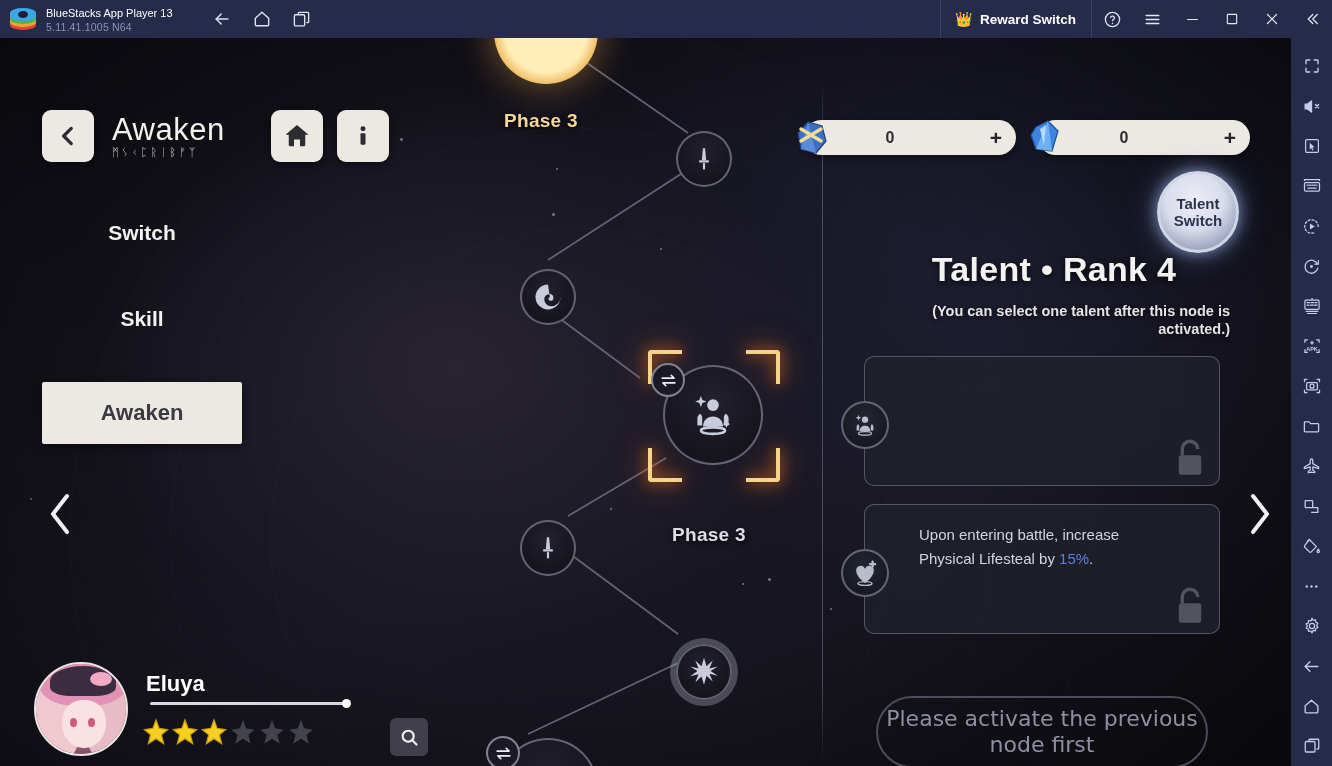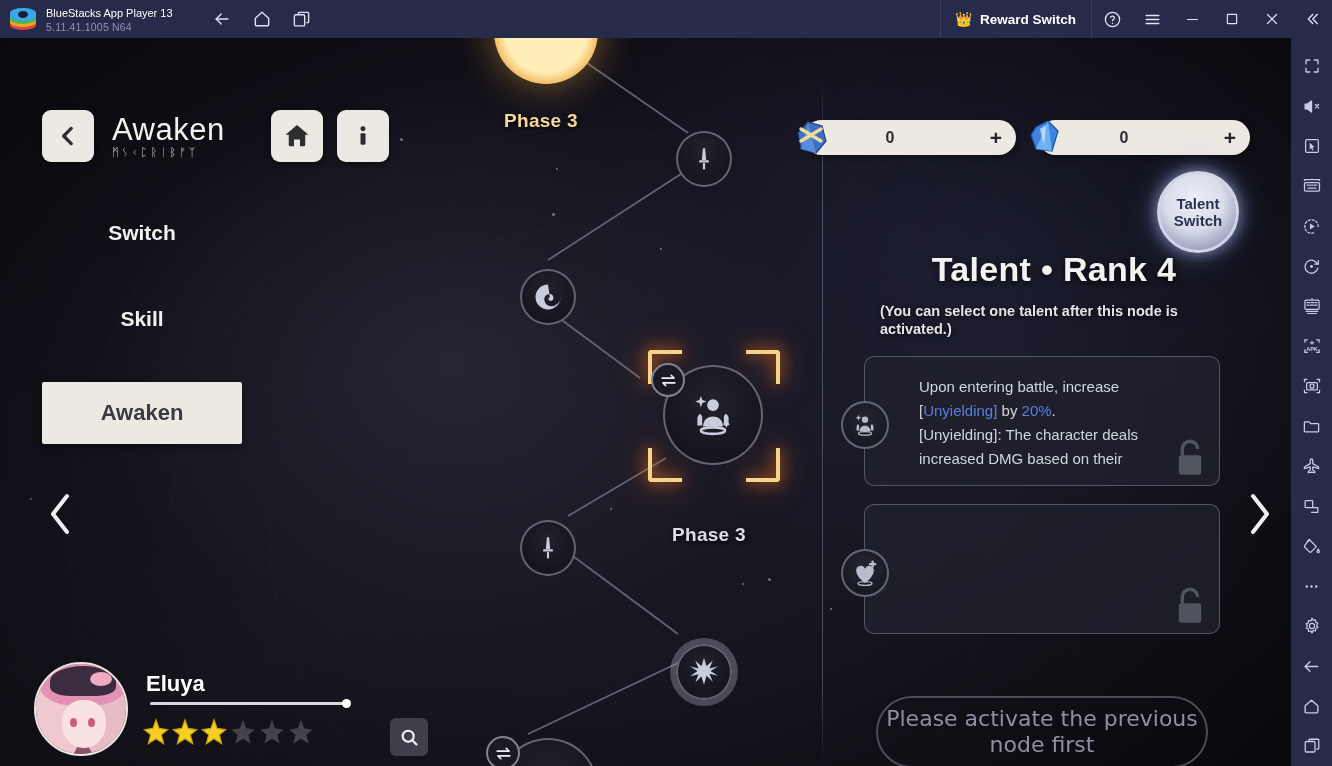--- a/index.html
+++ b/index.html
@@ -224,21 +224,21 @@
     cursor: pointer; line-height: 17px;
   }
   .talent-switch span { color: #2b3250; font-size: 15px; font-weight: 700; }
 
   .talent-title {
     position: absolute; left: 889px; top: 212px; width: 330px; text-align: center;
     color: #f2f2f0; font-size: 34px; font-weight: 700; letter-spacing: .3px;
     text-shadow: 0 2px 6px rgba(0,0,0,.8);
   }
   .talent-sub {
-    position: absolute; left: 880px; top: 264px; width: 350px; text-align: left;
+    position: absolute; left: 880px; top: 264px; width: 350px; text-align: right;
     color: #e4e4e6; font-size: 14.5px; font-weight: 700; line-height: 18px;
     text-shadow: 0 1px 4px rgba(0,0,0,.8);
   }
 
   .tcard {
     position: absolute; left: 864px; width: 356px;
     background: rgba(32,33,44,.82); border: 1px solid rgba(150,155,178,.45); border-radius: 10px;
     cursor: pointer;
   }
   .tcard.c1 { top: 318px; height: 130px; }
@@ -573,37 +573,37 @@
       <div class="tcard-icon">
         <svg width="28" height="28" viewBox="0 0 24 24" fill="#b9bccb">
           <circle cx="12" cy="7.4" r="2.7"></circle>
           <path d="M7.4 17.3c0-2.9 2-4.6 4.6-4.6s4.6 1.7 4.6 4.6z"></path>
           <path d="M6.3 11.4c-.9.3-1.5 1.1-1.5 2.2v3.2h2.2v-4z"></path>
           <path d="M17.7 11.4c.9.3 1.5 1.1 1.5 2.2v3.2H17v-4z"></path>
           <ellipse cx="12" cy="19.2" rx="5.6" ry="1.5" fill="none" stroke="#b9bccb" stroke-width="1.2"></ellipse>
           <path d="M6.4 3.2l.7 1.9 1.9.7-1.9.7-.7 1.9-.7-1.9L3.8 5.8l1.9-.7z"></path>
         </svg>
       </div>
-      <div class="tcard-txt">
-        Upon entering battle, increase [<b>Unyielding]</b> by <b>20%</b>.<br>[Unyielding]: The character deals&nbsp; increased DMG based on their
-      </div>
       <svg class="lock" viewBox="0 0 24 30" fill="none" stroke="#cdd0dc" stroke-width="2.4">
         <path d="M6.5 13V8.5a5.5 5.5 0 0 1 11 0"></path>
           <rect x="4" y="13" width="16" height="14" rx="2" fill="#cdd0dc" stroke="none"></rect>
       </svg>
     </div>
 
     <div class="tcard c2">
       <div class="tcard-icon">
         <svg width="28" height="28" viewBox="0 0 24 24" fill="#b9bccb">
           <path d="M12 20.5S4.5 15.4 4.5 10.3A3.9 3.9 0 0 1 12 8.4a3.9 3.9 0 0 1 7.5 1.9c0 5.1-7.5 10.2-7.5 10.2z"></path>
           <ellipse cx="12" cy="21" rx="6" ry="1.6" fill="none" stroke="#b9bccb" stroke-width="1.2"></ellipse>
           <path d="M18.5 2.2v4.4M16.3 4.4h4.4" stroke="#b9bccb" stroke-width="2" stroke-linecap="round"></path>
         </svg>
       </div>
+      <div class="tcard-txt">
+        Upon entering battle, increase Physical Lifesteal by <b>15%</b>.
+      </div>
       <svg class="lock" viewBox="0 0 24 30" fill="none" stroke="#cdd0dc" stroke-width="2.4">
         <path d="M6.5 13V8.5a5.5 5.5 0 0 1 11 0"></path>
           <rect x="4" y="13" width="16" height="14" rx="2" fill="#cdd0dc" stroke="none"></rect>
       </svg>
     </div>
 
     <div class="activate-msg">Please activate the previous node first</div>
   </div>
 
   <div class="sidebar">

